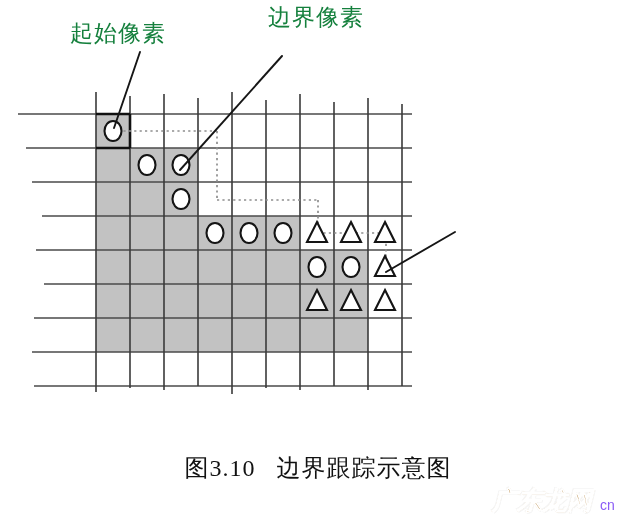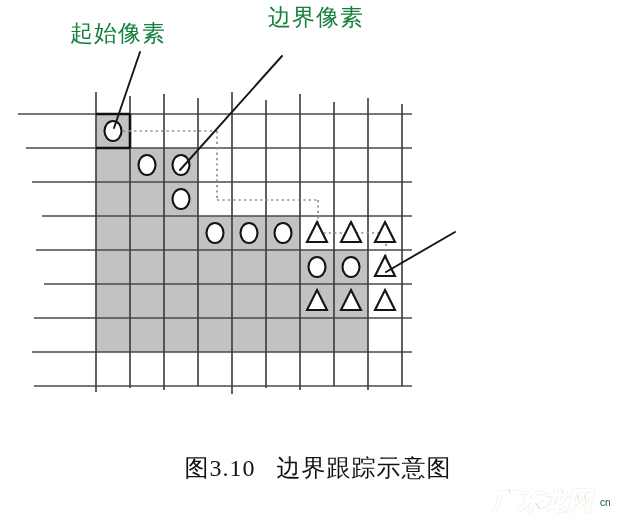--- a/index.html
+++ b/index.html
@@ -73,22 +73,22 @@
     color: #a16207;
     -webkit-text-stroke: 1px #ffffff;
     text-shadow: 1px 1px 0 #f2f2f2, -1px -1px 0 #f2f2f2;
     white-space: nowrap;
   }
   #watermark-suffix {
     position: absolute;
     left: 600px;
     top: 497px;
     font-family: "Liberation Sans", sans-serif;
-    font-size: 10px;
-    color: #14532d;
+    font-size: 14px;
+    color: #8b5cf6;
   }
 </style>
 </head>
 <body>
 
 <div id="figure-root">
 
   <svg id="figure-svg" viewBox="0 0 636 525">
 
     <g>

